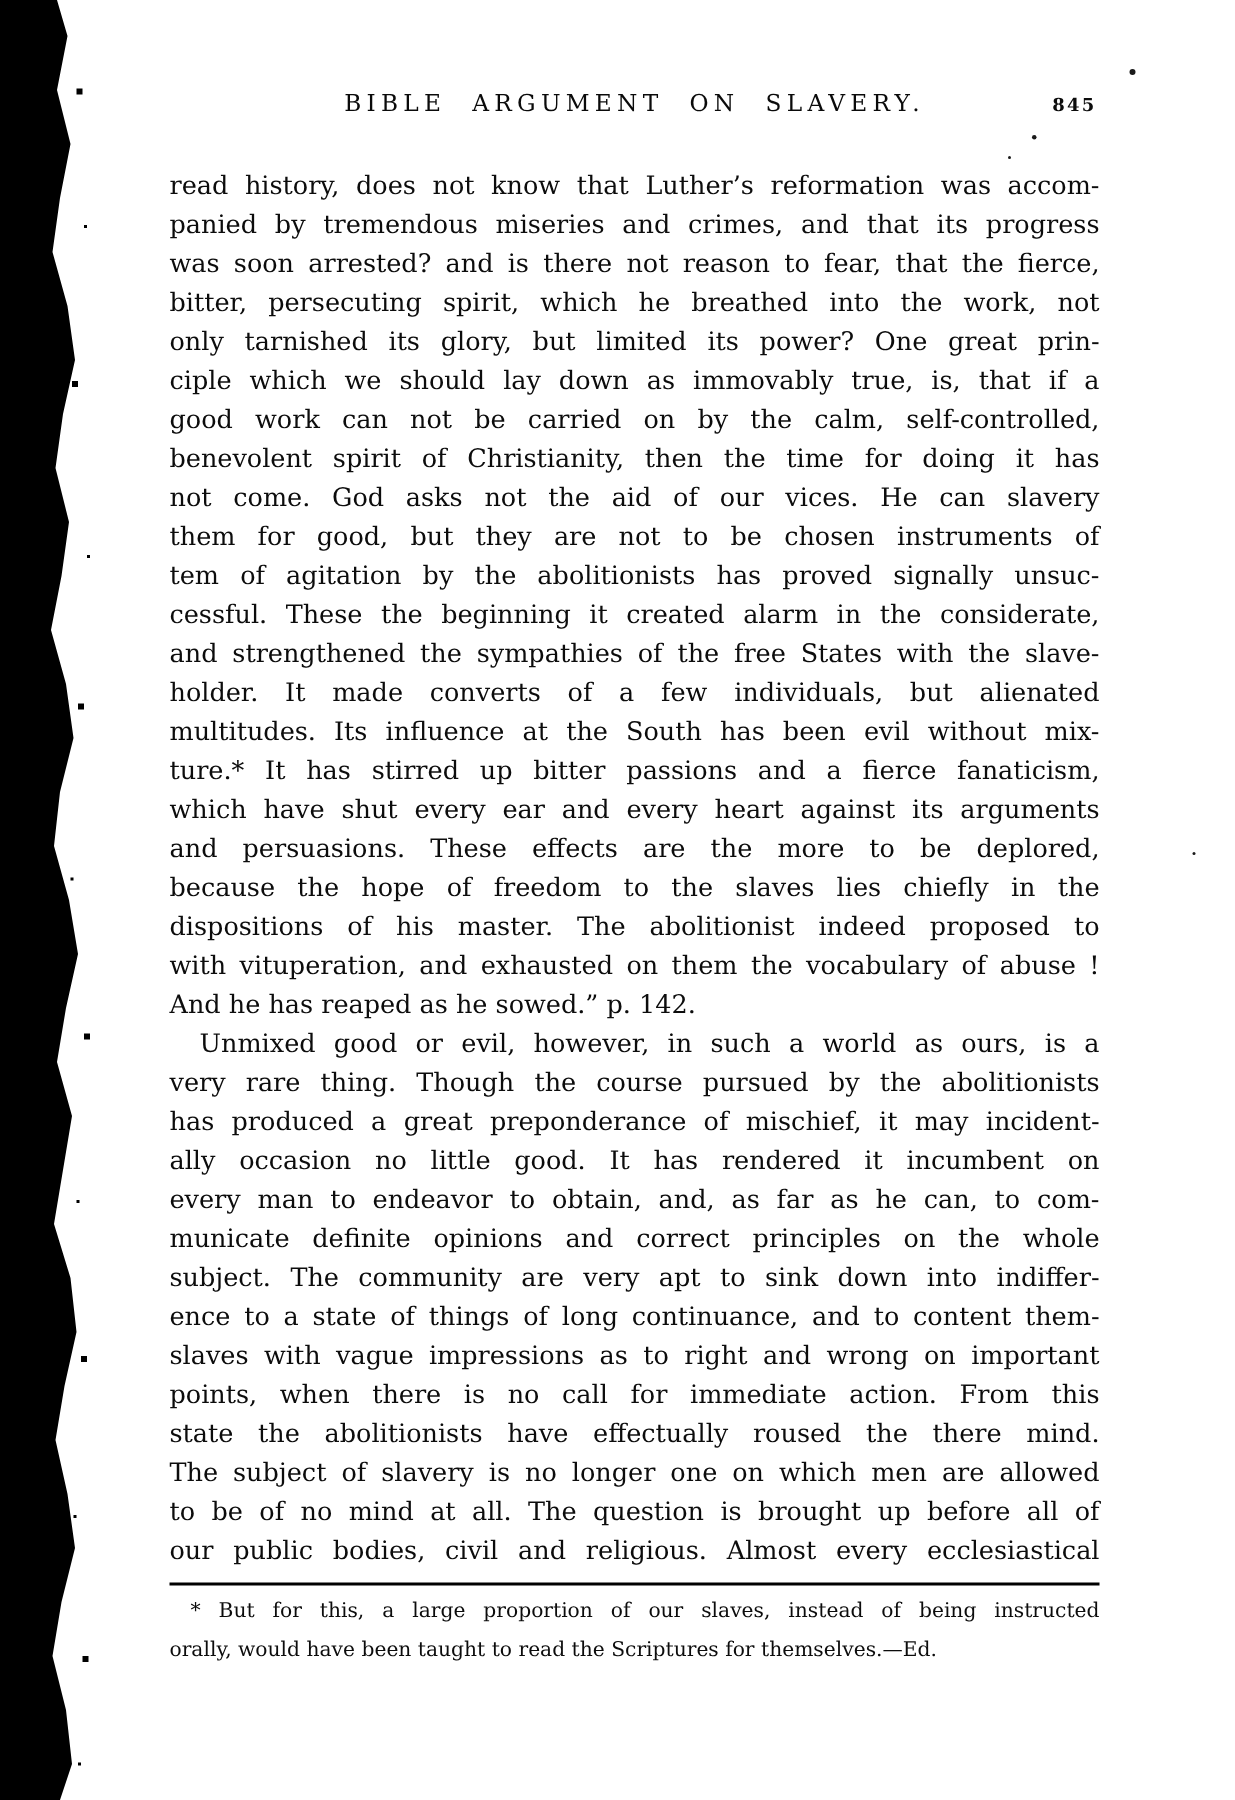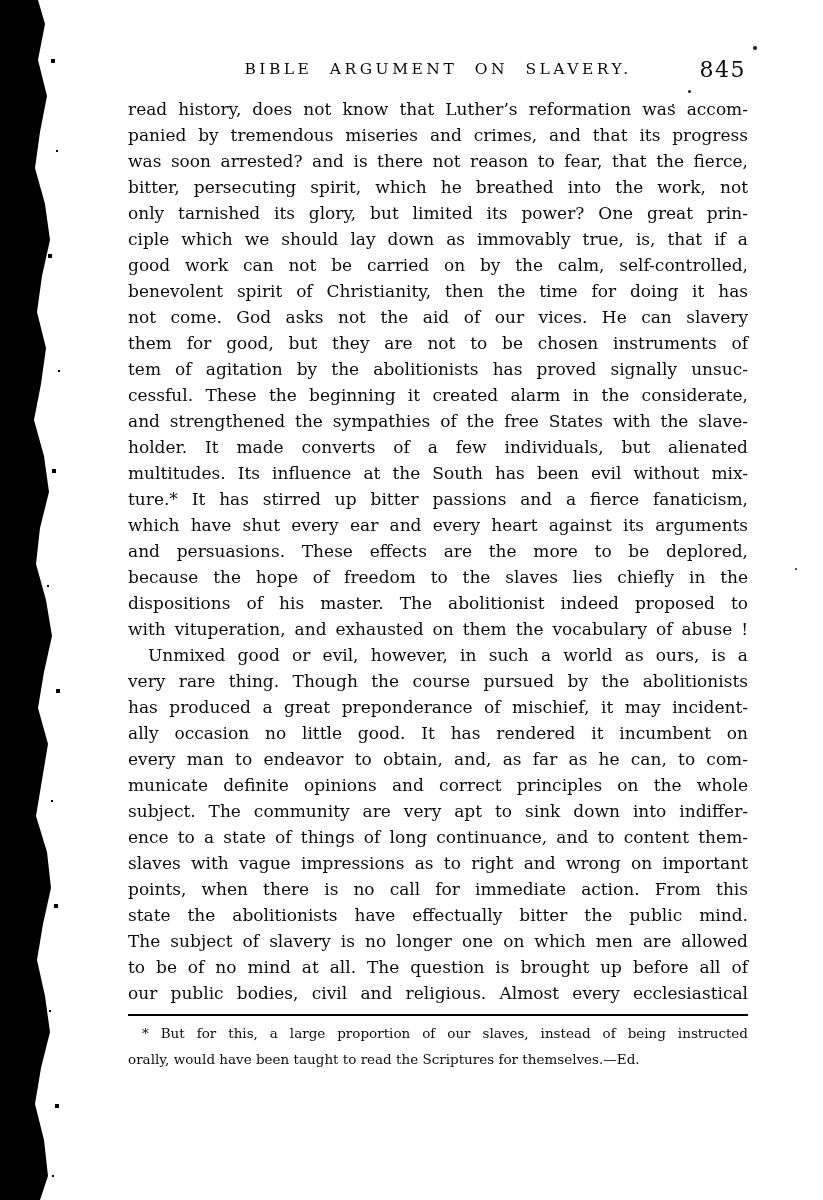--- a/index.html
+++ b/index.html
@@ -37,47 +37,47 @@
   }
 
   .speck { position: absolute; background: #1a1a1a; border-radius: 50%; }
   .speck.s1 { left: 753px; top: 46px;  width: 4px; height: 4px; }
   .speck.s2 { left: 688px; top: 90px;  width: 3px; height: 3px; }
   .speck.s3 { left: 672px; top: 104px; width: 2px; height: 2px; }
   .speck.s4 { left: 795px; top: 568px; width: 2px; height: 2px; }
 
   .page-column {
     position: absolute;
-    left: 128px; top: 56px;
+    left: 113px; top: 56px;
     width: 620px;
   }
 
   .running-head {
     position: relative;
     height: 26px;
     line-height: 26px;
   }
   .head-title {
     text-align: center;
     font-size: 15.5px;
     letter-spacing: 3.5px;
     word-spacing: 9px;
     font-weight: 500;
     color: #0a0a0a;
   }
   .head-pageno {
     position: absolute;
     right: 2px; top: 1px;
-    font-size: 22px;
+    font-size: 12px;
     letter-spacing: 1.5px;
-    font-weight: 400;
+    font-weight: 700;
   }
 
   .page-body {
-    margin-top: 14px;
+    margin-top: 29px;
     font-size: 17px;
     line-height: 26px;
   }
   .paragraph { margin: 0; }
   .line {
     text-align: justify;
     text-align-last: justify;
     min-height: 26px;
   }
   .line.indent { text-indent: 20px; }
@@ -128,33 +128,34 @@
         <div class="line">cessful. These the beginning it created alarm in the considerate,</div>
         <div class="line">and strengthened the sympathies of the free States with the slave-</div>
         <div class="line">holder. It made converts of a few individuals, but alienated</div>
         <div class="line">multitudes. Its influence at the South has been evil without mix-</div>
         <div class="line">ture.* It has stirred up bitter passions and a fierce fanaticism,</div>
         <div class="line">which have shut every ear and every heart against its arguments</div>
         <div class="line">and persuasions. These effects are the more to be deplored,</div>
         <div class="line">because the hope of freedom to the slaves lies chiefly in the</div>
         <div class="line">dispositions of his master. The abolitionist indeed proposed to</div>
         <div class="line">with vituperation, and exhausted on them the vocabulary of abuse !</div>
+        <div class="line last">And he has reaped as he sowed.” p. 142.</div>
       </div>
       <div class="paragraph">
         <div class="line indent">Unmixed good or evil, however, in such a world as ours, is a</div>
         <div class="line">very rare thing. Though the course pursued by the abolitionists</div>
         <div class="line">has produced a great preponderance of mischief, it may incident-</div>
         <div class="line">ally occasion no little good. It has rendered it incumbent on</div>
         <div class="line">every man to endeavor to obtain, and, as far as he can, to com-</div>
         <div class="line">municate definite opinions and correct principles on the whole</div>
         <div class="line">subject. The community are very apt to sink down into indiffer-</div>
         <div class="line">ence to a state of things of long continuance, and to content them-</div>
         <div class="line">slaves with vague impressions as to right and wrong on important</div>
         <div class="line">points, when there is no call for immediate action. From this</div>
-        <div class="line">state the abolitionists have effectually bitter the public mind.</div>
+        <div class="line">state the abolitionists have effectually roused the there mind.</div>
         <div class="line">The subject of slavery is no longer one on which men are allowed</div>
         <div class="line">to be of no mind at all. The question is brought up before all of</div>
         <div class="line">our public bodies, civil and religious. Almost every ecclesiastical</div>
       </div>
     </div>
 
   <div class="footnote-rule"></div>
   <div class="footnote-text">
       <div class="paragraph">
         <div class="line indent">* But for this, a large proportion of our slaves, instead of being instructed</div>

